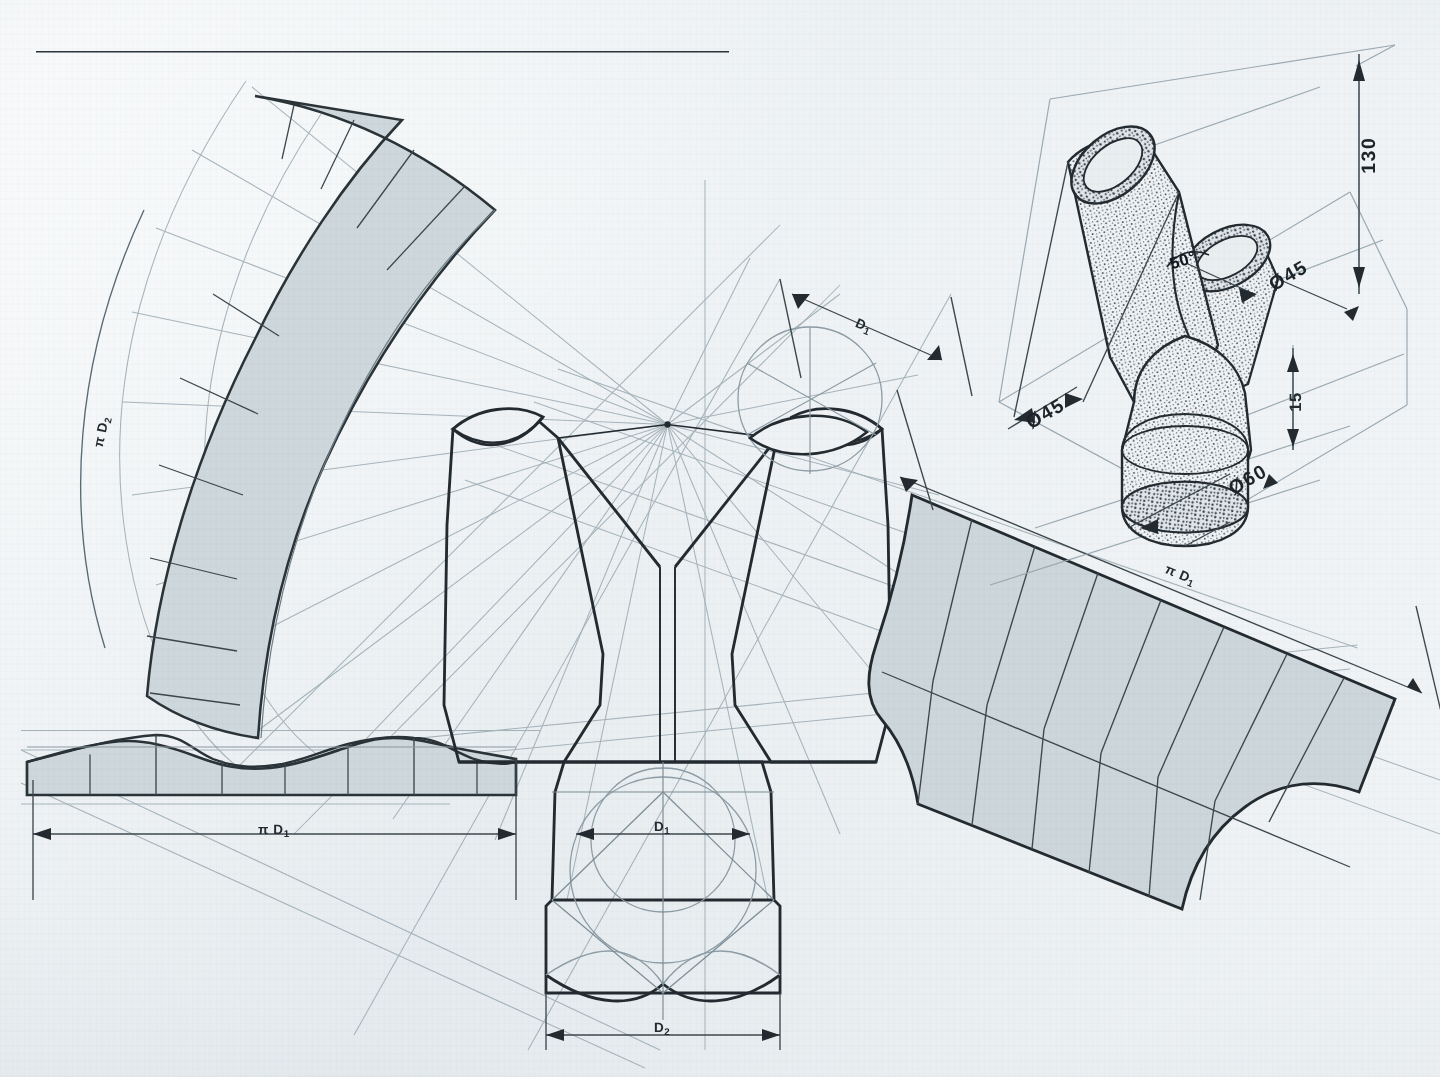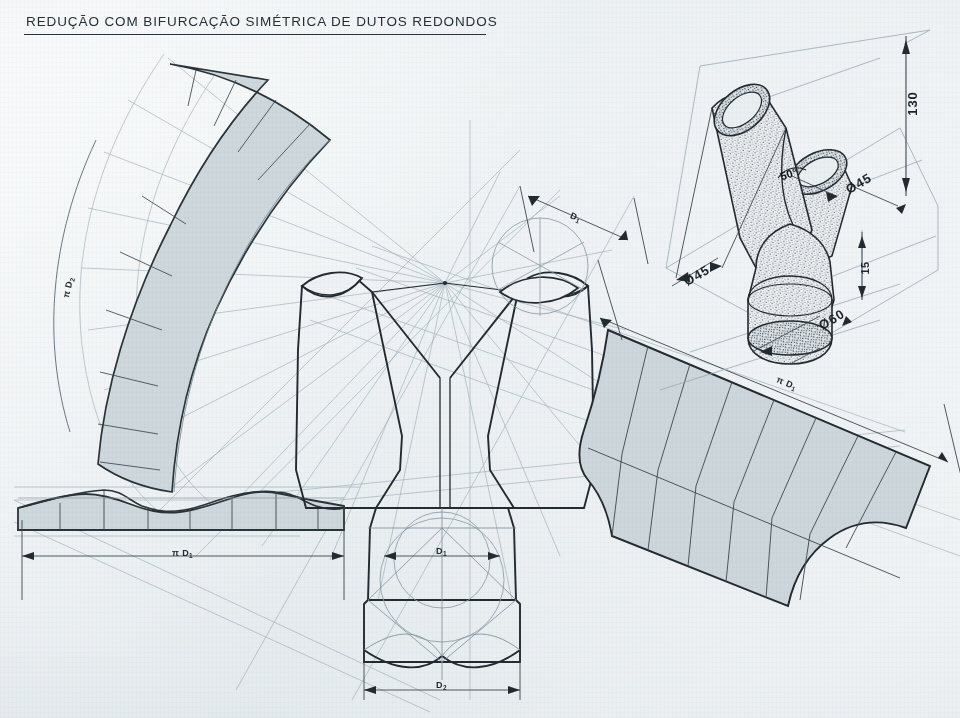--- a/index.html
+++ b/index.html
@@ -380,21 +380,20 @@
         <polygon points="852,322 842,326 846,316"></polygon>
       </g>
 
       <path d="M 778,178 A 22 22 0 0 1 806,170" fill="none" stroke="#1d2429" stroke-width="1.1"></path>
     </g>
   </svg>
 
   <div id="grain"></div>
   <div id="vignette"></div>
 
-  <div class="lbl" id="title">REDUÇÃO COM BIFURCAÇÃO SIMÉTRICA DE DUTOS REDONDOS</div>
   <div id="title-rule"></div>
 
   <div class="lbl dim" style="left:58px;top:282px;transform:rotate(-78deg);"><span>π D</span><span class="sub">2</span></div>
 
   <div class="lbl dim" style="left:172px;top:548px;"><span>π D</span><span class="sub">1</span></div>
 
   <div class="lbl dim" style="left:776px;top:378px;transform:rotate(23deg);"><span>π D</span><span class="sub">1</span></div>
 
   <div class="lbl dim" style="left:570px;top:212px;transform:rotate(23deg);"><span>D</span><span class="sub">1</span></div>
 

